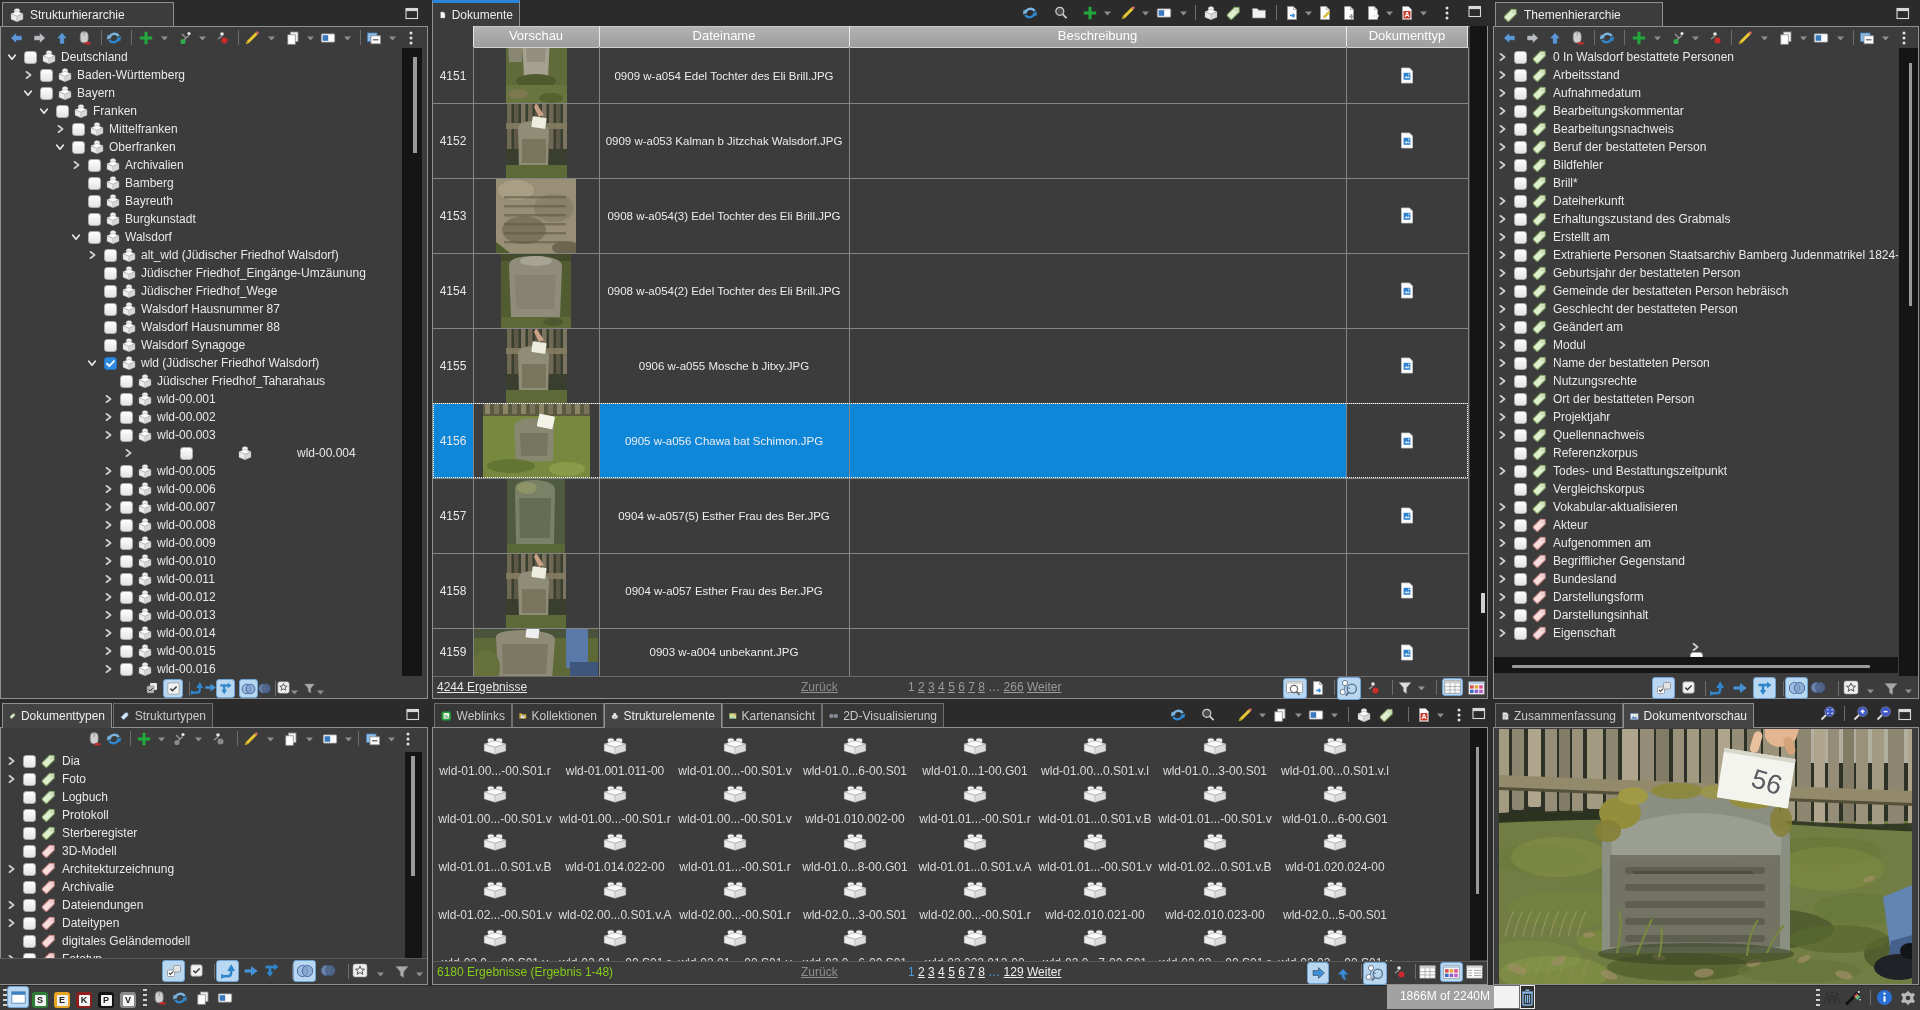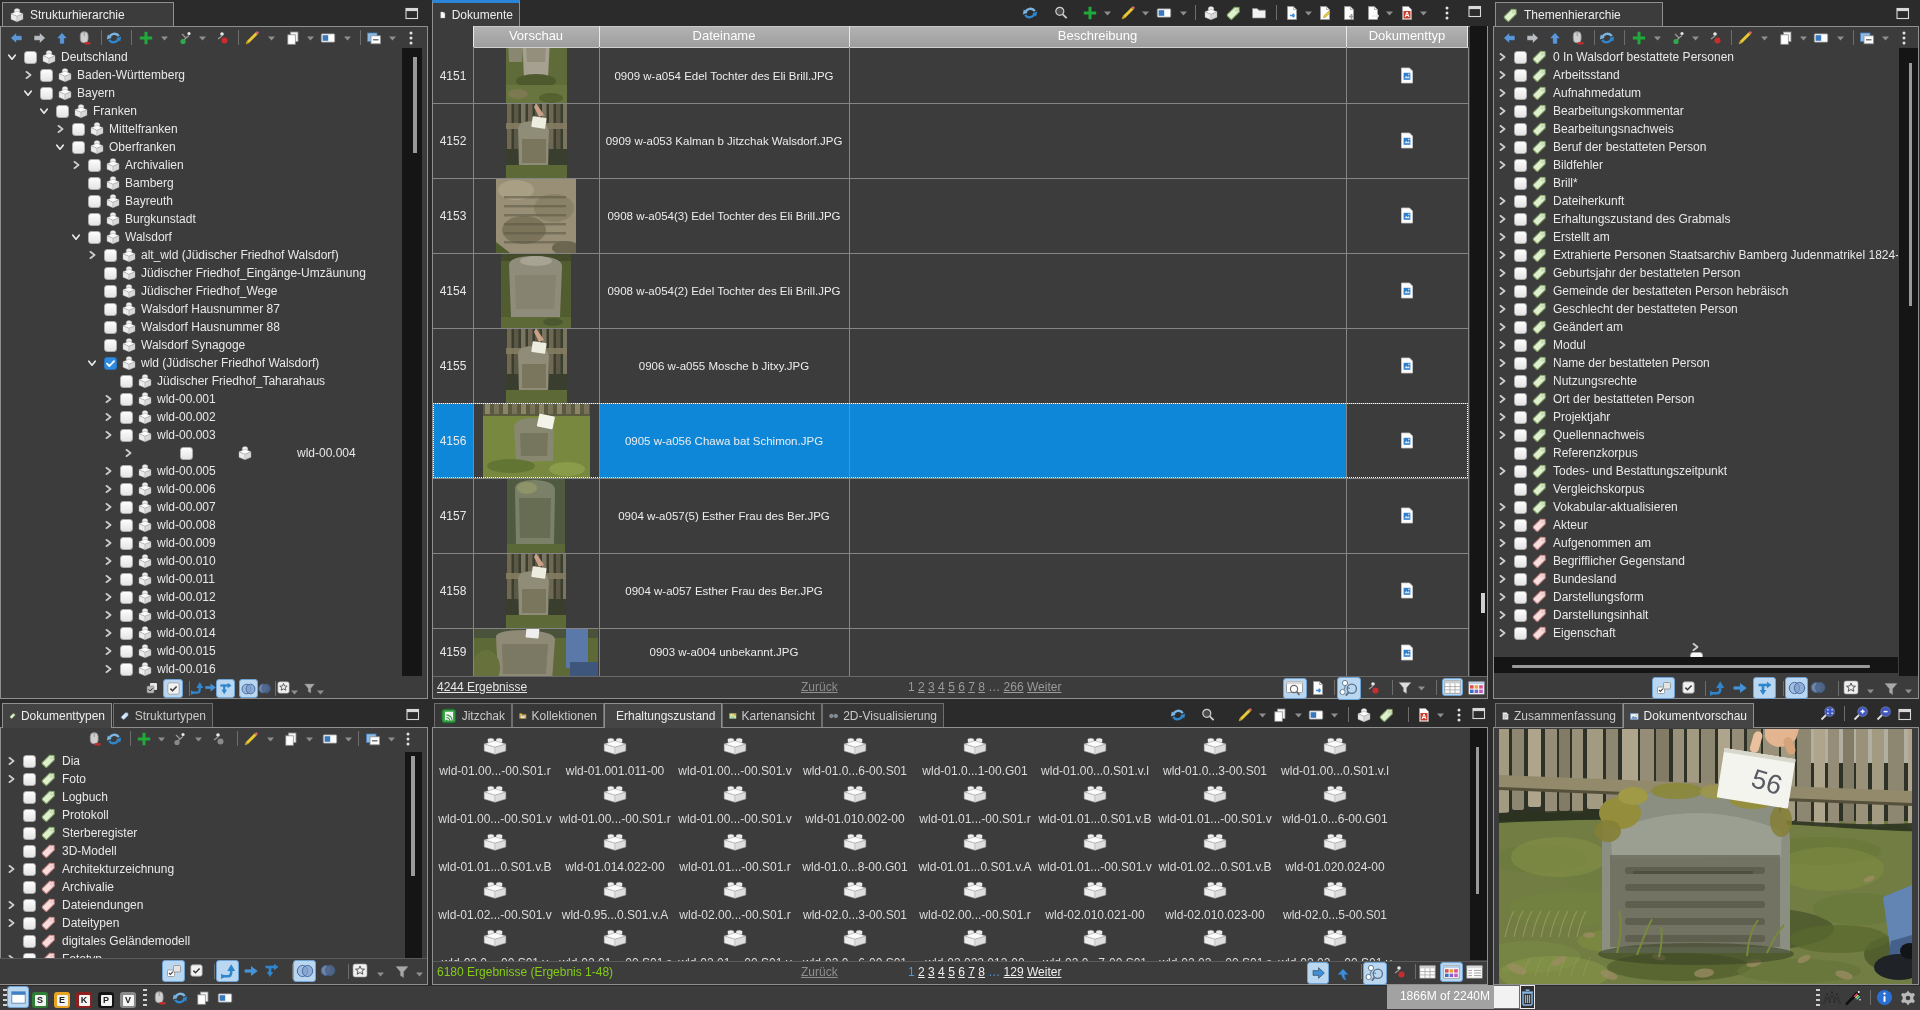--- a/index.html
+++ b/index.html
@@ -2710,39 +2710,39 @@
     </svg>
   </div>
 <div class="panel" style="left:432px;top:727px;width:1056px;height:258px;"></div>
 <div class="tab inactive" style="left:434px;top:703px;width:78px;">
     <svg width="16" height="16" viewBox="0 0 16 16" style="display:block;">
       <rect x="1" y="1" width="14" height="14" rx="3" fill="#2e9e3e" stroke="#1c7029" stroke-width="0.8"></rect>
       <rect x="4" y="3.6" width="8.4" height="9" fill="#f4f4f4"></rect>
       <path d="M5.5 9.5 a3.4 3.4 0 0 1 3.4 3.4 M5.5 6.9 a6 6 0 0 1 6 6" stroke="#2e9e3e" stroke-width="1.2" fill="none"></path>
       <circle cx="5.8" cy="12.6" r="0.9" fill="#2e9e3e"></circle>
     </svg>
-    <span>Jitzchak</span>
+    <span>Weblinks</span>
   </div>
 <div class="tab inactive" style="left:512px;top:703px;width:92px;">
     <svg width="16" height="16" viewBox="0 0 16 16" style="display:block;">
       <path d="M1 3 H6 L7.5 4.6 H15 V13.5 H1 Z" fill="#e8b93f" stroke="#a8812a" stroke-width="0.7"></path>
       <rect x="4" y="6.5" width="8" height="6" fill="#e8e8e8" stroke="#8a8a8a" stroke-width="0.6"></rect>
       <rect x="6" y="6.5" width="4" height="2.2" fill="#9a9a9a"></rect>
     </svg>
     <span>Kollektionen</span>
   </div>
 <div class="tab" style="left:604px;top:703px;width:118px;height:25px;background:#454545;">
     <svg width="16" height="16" viewBox="0 0 16 16" style="display:block;">
       <ellipse cx="8" cy="3.1" rx="2.7" ry="1.5" fill="#f6f6f6" stroke="#9b9b9b" stroke-width="0.5"></ellipse>
       <path d="M5.3 3.1 L5.3 4.9 A2.7 1.5 0 0 0 10.7 4.9 L10.7 3.1" fill="#ececec" stroke="#9b9b9b" stroke-width="0.4"></path>
       <polygon points="8,4.3 14,6.8 8,9.3 2,6.8" fill="#fbfbfb" stroke="#9a9a9a" stroke-width="0.4"></polygon>
       <polygon points="2,6.8 8,9.3 8,14.8 2,12.3" fill="#ebebeb" stroke="#a8a8a8" stroke-width="0.4"></polygon>
       <polygon points="14,6.8 8,9.3 8,14.8 14,12.3" fill="#d8d8d8" stroke="#a8a8a8" stroke-width="0.4"></polygon>
     </svg>
-    <span>Erhaltungszustand</span>
+    <span>Strukturelemente</span>
   </div>
 <div class="tab inactive" style="left:722px;top:703px;width:100px;">
     <svg width="16" height="16" viewBox="0 0 16 16" style="display:block;">
       <rect x="1" y="2.5" width="14" height="11" fill="#cfe8a8" stroke="#7a9a4a" stroke-width="0.6"></rect>
       <path d="M1 6 L6 4 L10 8 L15 6.5" stroke="#e8d24a" stroke-width="1.6" fill="none"></path>
       <path d="M4 13.5 L8 9 L12 13.5" stroke="#6aa8d8" stroke-width="1.4" fill="none"></path>
       <rect x="10.5" y="3.5" width="3.5" height="3" fill="#d88a4a"></rect>
     </svg>
     <span>Kartenansicht</span>
   </div>
@@ -3207,21 +3207,21 @@
           <ellipse cx="6.5" cy="4.3" rx="2.5" ry="1.4" fill="#f4f4f4" stroke="#999" stroke-width="0.5"></ellipse>
           <ellipse cx="13.5" cy="4.3" rx="2.5" ry="1.4" fill="#f4f4f4" stroke="#999" stroke-width="0.5"></ellipse>
           <path d="M4 4.3 V6 A2.5 1.4 0 0 0 9 6 V4.3" fill="#ebebeb"></path>
           <path d="M11 4.3 V6 A2.5 1.4 0 0 0 16 6 V4.3" fill="#ebebeb"></path>
           <polygon points="10,5.2 19,8.2 10,11.2 1,8.2" fill="#fafafa" stroke="#999" stroke-width="0.4"></polygon>
           <polygon points="1,8.2 10,11.2 10,17.5 1,14.5" fill="#ececec" stroke="#aaa" stroke-width="0.4"></polygon>
           <polygon points="19,8.2 10,11.2 10,17.5 19,14.5" fill="#dcdcdc" stroke="#aaa" stroke-width="0.4"></polygon>
         </g>
       </svg>
     </div>
-<div class="abs" style="left:122px;top:180px;width:120px;text-align:center;color:#dcdcdc;font-size:12px;white-space:nowrap;">wld-0.95...0.S01.v.A</div>
+<div class="abs" style="left:122px;top:180px;width:120px;text-align:center;color:#dcdcdc;font-size:12px;white-space:nowrap;">wld-02.00...0.S01.v.A</div>
 <div class="abs" style="left:290px;top:151px;">
       <svg width="24" height="20" viewBox="0 0 24 20" style="display:block;">
         <g transform="scale(1.2,1.1)">
           <ellipse cx="6.5" cy="4.3" rx="2.5" ry="1.4" fill="#f4f4f4" stroke="#999" stroke-width="0.5"></ellipse>
           <ellipse cx="13.5" cy="4.3" rx="2.5" ry="1.4" fill="#f4f4f4" stroke="#999" stroke-width="0.5"></ellipse>
           <path d="M4 4.3 V6 A2.5 1.4 0 0 0 9 6 V4.3" fill="#ebebeb"></path>
           <path d="M11 4.3 V6 A2.5 1.4 0 0 0 16 6 V4.3" fill="#ebebeb"></path>
           <polygon points="10,5.2 19,8.2 10,11.2 1,8.2" fill="#fafafa" stroke="#999" stroke-width="0.4"></polygon>
           <polygon points="1,8.2 10,11.2 10,17.5 1,14.5" fill="#ececec" stroke="#aaa" stroke-width="0.4"></polygon>
           <polygon points="19,8.2 10,11.2 10,17.5 19,14.5" fill="#dcdcdc" stroke="#aaa" stroke-width="0.4"></polygon>

